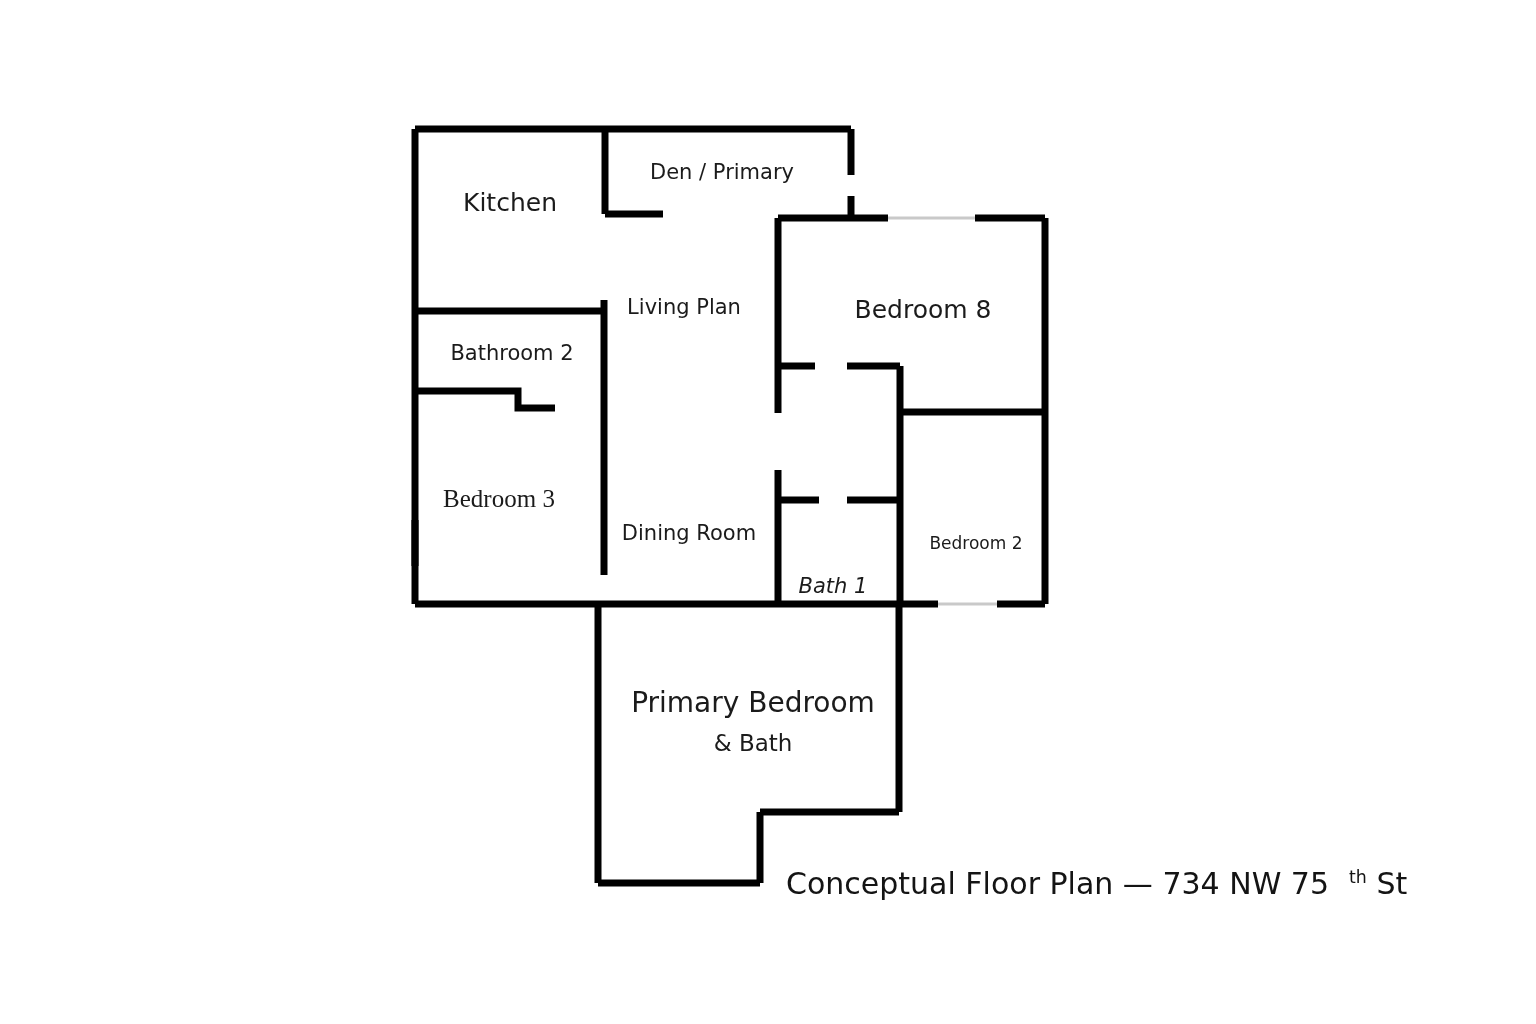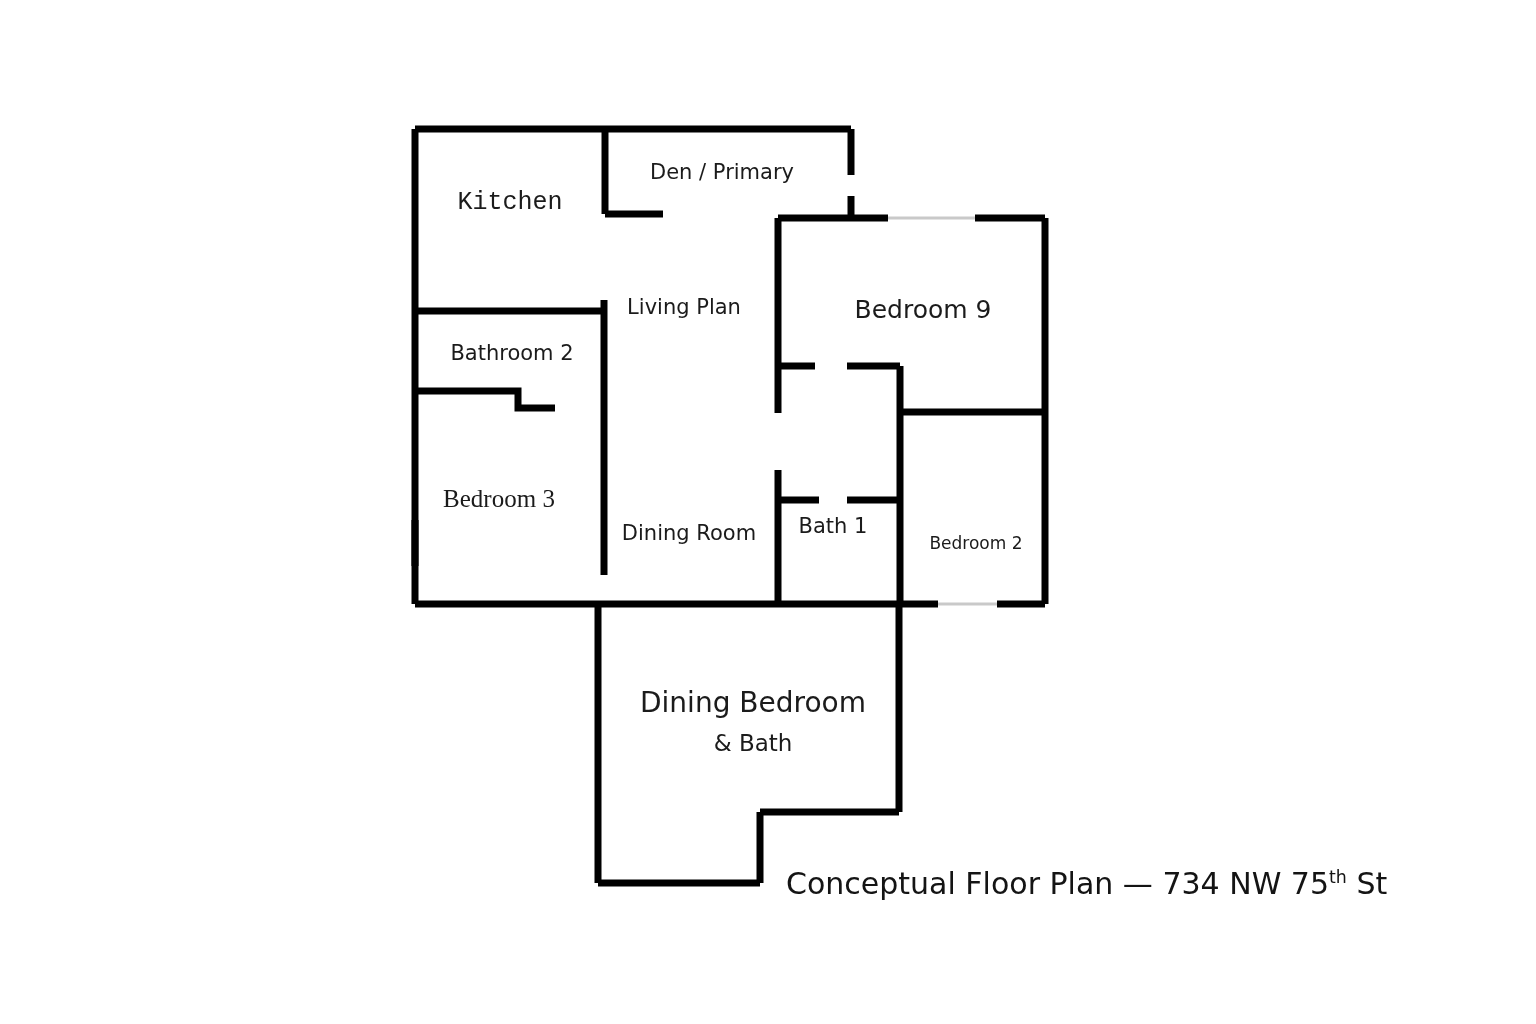--- a/index.html
+++ b/index.html
@@ -46,21 +46,21 @@
   
   .room-label {
     position: absolute;
     font-family: "DejaVu Sans", "Liberation Sans", sans-serif;
     color: #1b1b1b;
     white-space: nowrap;
     transform: translate(-50%, -50%);
     line-height: 1.18;
     text-align: center;
   }
-  .rl-kitchen      { font-size: 25px; font-family: Liberation Mono, monospace; }
+  .rl-kitchen      { font-size: 25px; }
   .rl-den          { font-size: 21px; }
   .rl-living       { font-size: 21px; }
   .rl-bath2        { font-size: 21px; }
   .rl-bed3         { font-size: 25px; font-family: Liberation Serif, serif; }
   .rl-dining       { font-size: 21px; }
   .rl-bed1         { font-size: 25px; }
   .rl-bed2         { font-size: 17px; }
   .rl-bath1        { font-size: 21px; }
   .rl-primary-1    { font-size: 28px; }
   .rl-primary-2    { font-size: 23px; }
@@ -72,20 +72,21 @@
     top: 866px;
     font-size: 30px;
     font-family: "DejaVu Sans", "Liberation Sans", sans-serif;
     color: #141414;
     white-space: nowrap;
   }
   .caption sup {
     font-size: 0.58em;
     vertical-align: super;
     line-height: 0;
+    margin-left: 20px;
   }
   .disclaimer {
     position: absolute;
     left: 768px;
     top: 955px;
     transform: translateX(-50%);
     font-size: 25px;
     font-style: italic;
     font-family: "DejaVu Sans", "Liberation Sans", sans-serif;
     color: #141414;
@@ -138,23 +139,23 @@
         <line x1="938" y1="604" x2="997" y2="604" stroke="#c9c9c9" stroke-width="3"></line>
       </g>
   </svg>
 
   <div class="room-label rl-kitchen" style="left: 510px; top: 203px;">Kitchen</div>
   <div class="room-label rl-den" style="left: 722px; top: 172px;">Den / Primary</div>
   <div class="room-label rl-living" style="left: 684px; top: 307px;">Living Plan</div>
   <div class="room-label rl-bath2" style="left: 501px; top: 353px; margin-left: 11px;">Bathroom 2</div>
   <div class="room-label rl-bed3" style="left: 499px; top: 499px;">Bedroom 3</div>
   <div class="room-label rl-dining" style="left: 689px; top: 533px;">Dining Room</div>
-  <div class="room-label rl-bed1" style="left: 923px; top: 310px;">Bedroom 9</div>
+  <div class="room-label rl-bed1" style="left: 923px; top: 310px;">Bedroom 8</div>
   <div class="room-label rl-bed2" style="left: 976px; top: 543px;">Bedroom 2</div>
-  <div class="room-label rl-bath1" style="left: 833px; top: 526px;">Bath 1</div>
+  <div class="room-label rl-bath1" style="left: 833px; top: 586px; font-style: italic;">Bath 1</div>
 
-  <div class="room-label rl-primary-1" style="left: 753px; top: 703px;">Dining Bedroom</div>
+  <div class="room-label rl-primary-1" style="left: 753px; top: 703px;">Primary Bedroom</div>
   <div class="room-label rl-primary-2" style="left: 753px; top: 744px;">&amp; Bath</div>
 
   <div class="caption"><span>Conceptual Floor Plan — 734 NW 75</span><sup>th</sup><span> St</span></div>
 
 
 </div>
 
 </body></html>

